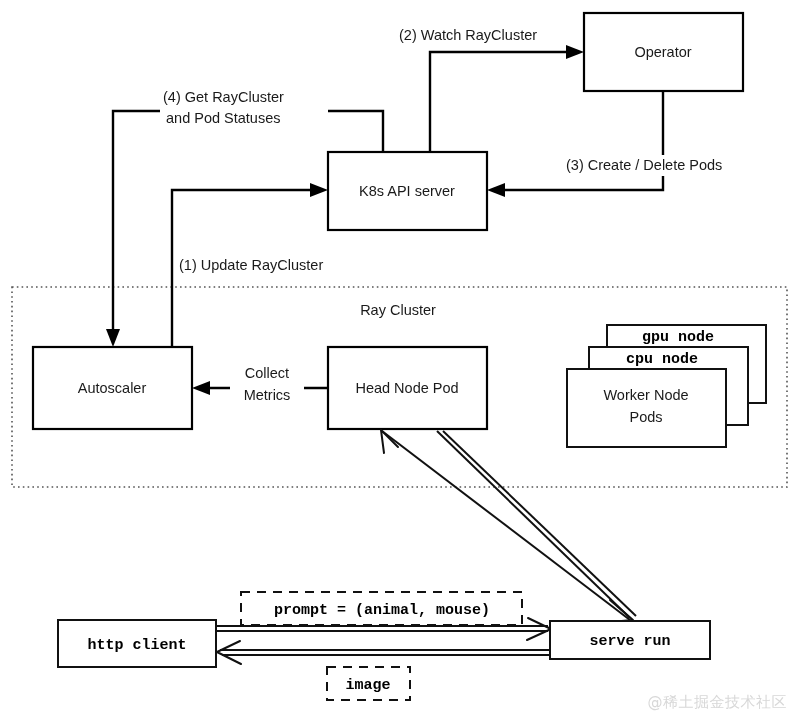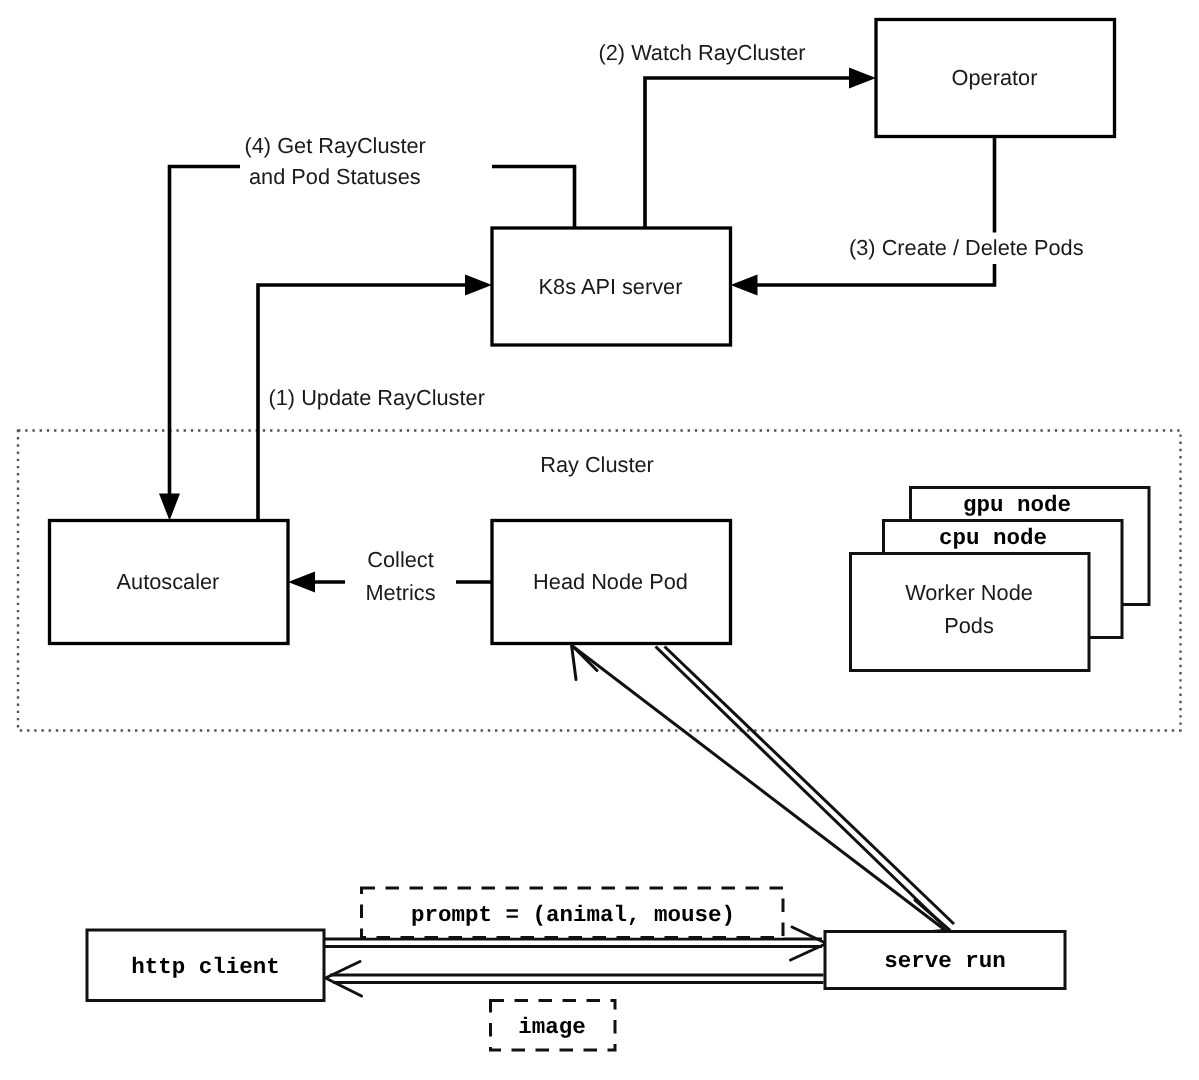--- a/index.html
+++ b/index.html
@@ -187,14 +187,15 @@
     <text class="t-mono" x="630" y="641" text-anchor="middle">serve run</text>
 
     <rect class="dashed-shape" x="241" y="592" width="281" height="33"></rect>
     <text class="t-mono" x="382" y="610" text-anchor="middle">prompt = (animal, mouse)</text>
 
     <rect class="dashed-shape" x="327" y="667" width="83" height="33"></rect>
     <text class="t-mono" x="368" y="685" text-anchor="middle">image</text>
 
   </svg>
 
+  <div class="watermark">@稀土掘金技术社区</div>
 
 </div>
 
 </body></html>

